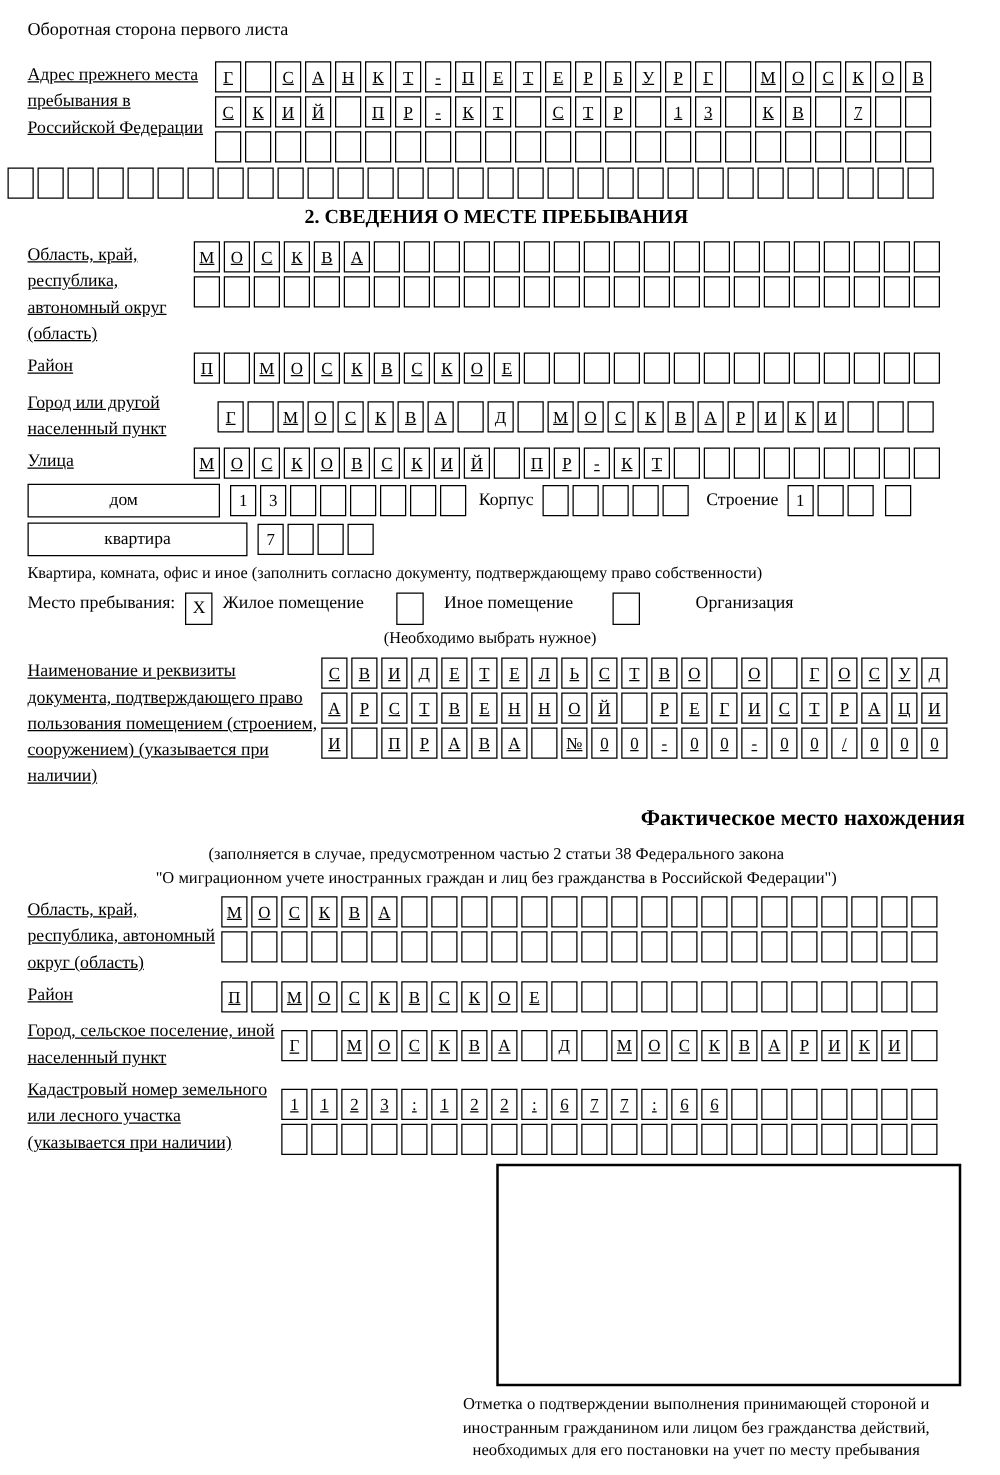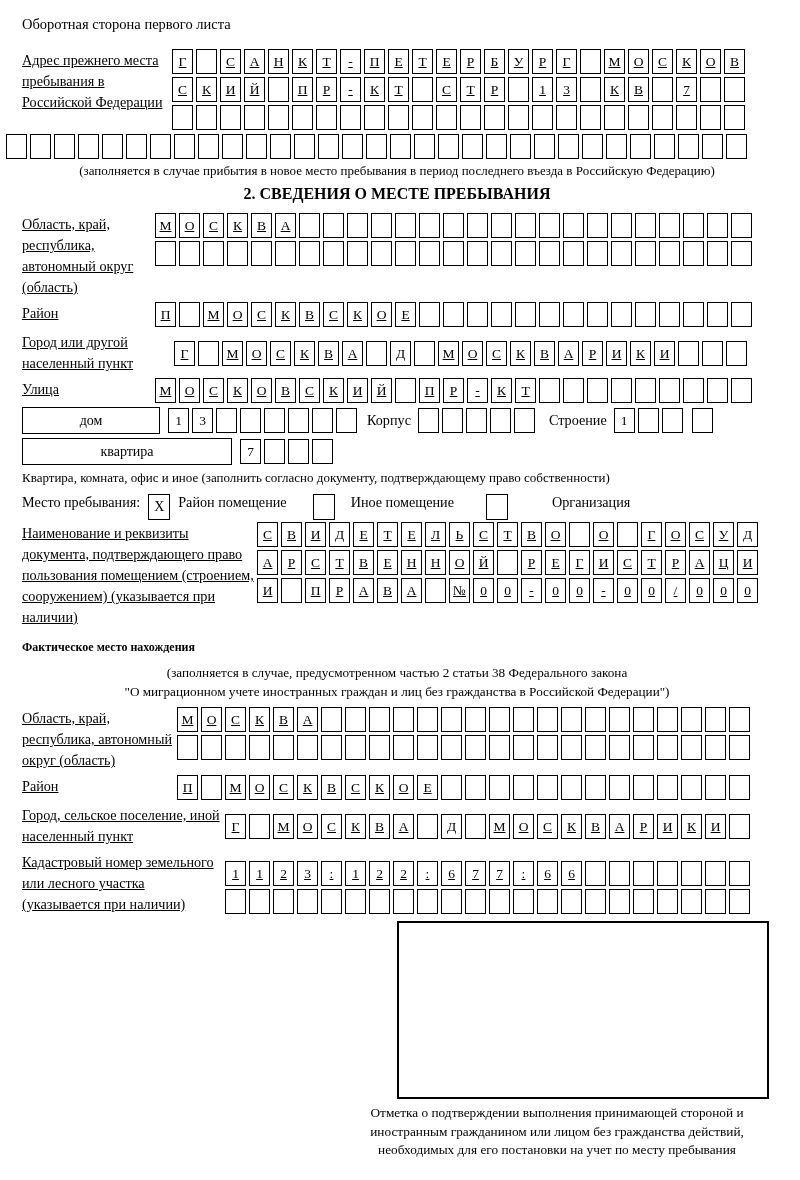--- a/index.html
+++ b/index.html
@@ -35,21 +35,21 @@
   }
   .offset-mid { margin-top: 10px; }
 
   .fullrow { margin-left: -16px; margin-bottom: 2px; }
 
   .caption { font-size: 13px; line-height: 17px; }
   .caption.center { text-align: center; margin: 3px 0 6px 0; }
   .caption.indent { margin: 1px 0 6px 0; }
 
   .h2 { text-align: center; font-weight: bold; font-size: 16px; margin: 6px 0 10px 0; }
-  .h3 { text-align: left; font-weight: bold; font-size: 12px; margin: 12px 0 8px 0; }
+  .h3 { text-align: right; font-weight: bold; font-size: 18px; margin: 12px 0 8px 0; }
 
   .widebox {
     flex: 0 0 auto;
     border: 1.6px solid #000; height: 27px;
     display: flex; align-items: center; justify-content: center;
     font-size: 14px;
   }
   .inline-row { display: flex; align-items: center; margin-bottom: 4px; }
   .inline-label { font-size: 14.2px; }
 
@@ -194,21 +194,20 @@
       <span class="cell"></span>
       <span class="cell"></span>
       <span class="cell"></span>
       <span class="cell"></span>
       <span class="cell"></span>
       <span class="cell"></span>
       <span class="cell"></span>
       <span class="cell"></span>
       <span class="cell"></span>
     </div>
-  <div class="caption center">(заполняется в случае прибытия в новое место пребывания в период последнего въезда в Российскую Федерацию)</div>
 
   <div class="h2">2. СВЕДЕНИЯ О МЕСТЕ ПРЕБЫВАНИЯ</div>
 
   <div class="field">
     <div class="flabel w133">Область, край, республика, автономный округ (область)</div>
     <div class="rows">
       <div class="cellrow">
           <span class="cell">М</span>
           <span class="cell">О</span>
           <span class="cell">С</span>
@@ -351,21 +350,21 @@
         <span class="cell"></span>
         <span class="cell"></span>
         <span class="cell"></span>
         <span class="cell"></span>
         <span class="cell"></span>
         <span class="cell"></span>
       </div>
   </div>
 
   <div class="inline-row">
-    <div class="widebox" style="width:138px">дом</div>
+    <div class="widebox" style="width:154px">дом</div>
     <div class="cellrow" style="margin-left:8px">
         <span class="cell">1</span>
         <span class="cell">3</span>
         <span class="cell"></span>
         <span class="cell"></span>
         <span class="cell"></span>
         <span class="cell"></span>
         <span class="cell"></span>
         <span class="cell"></span>
       </div>
@@ -382,39 +381,40 @@
         <span class="cell">1</span>
         <span class="cell"></span>
         <span class="cell"></span>
       </div>
     <div class="cellrow" style="margin-left:9px">
         <span class="cell"></span>
       </div>
   </div>
 
   <div class="inline-row">
-    <div class="widebox" style="width:210px">квартира</div>
+    <div class="widebox" style="width:176px">квартира</div>
     <div class="cellrow" style="margin-left:8px">
         <span class="cell">7</span>
         <span class="cell"></span>
         <span class="cell"></span>
         <span class="cell"></span>
       </div>
   </div>
   <div class="caption indent">Квартира, комната, офис и иное (заполнить согласно документу, подтверждающему право собственности)</div>
 
   <div class="stay-row">
     <span class="inline-label">Место пребывания:</span>
     <span class="chk" style="margin-left:8px">X</span>
-    <span class="inline-label" style="margin-left:8px">Район помещение</span>
+    <span class="inline-label" style="margin-left:8px">Жилое помещение</span>
     <span class="chk" style="margin-left:26px"></span>
     <span class="inline-label" style="margin-left:16px">Иное помещение</span>
     <span class="chk" style="margin-left:32px"></span>
     <span class="inline-label" style="margin-left:44px">Организация</span>
   </div>
+  <div class="stay-note">(Необходимо выбрать нужное)</div>
 
   <div class="field">
     <div class="flabel w235">Наименование и реквизиты документа, подтверждающего право пользования помещением (строением, сооружением) (указывается при наличии)</div>
     <div class="rows">
       <div class="cellrow">
           <span class="cell">С</span>
           <span class="cell">В</span>
           <span class="cell">И</span>
           <span class="cell">Д</span>
           <span class="cell">Е</span>

